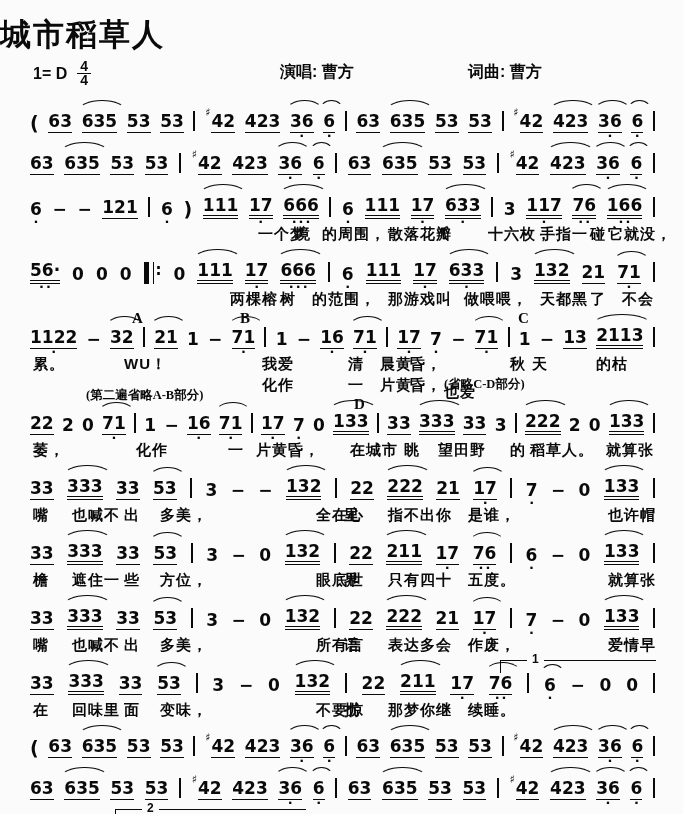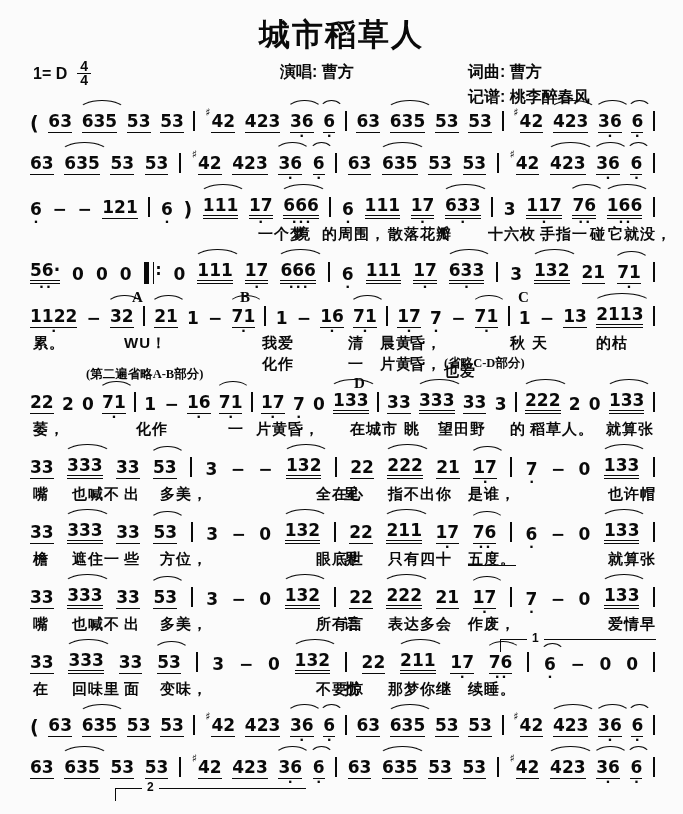--- a/index.html
+++ b/index.html
@@ -8,21 +8,21 @@
     width:683px;height:814px;
     background:#fbfbfb;
     color:#0a0a0a;
     font-family:"Liberation Sans","DejaVu Sans",sans-serif;
     overflow:hidden;
     margin:0 auto;
   }
   
   .title{
     position:absolute;top:14px;left:0;right:0;
-    text-align:center;font-size:31px;font-weight:bold;letter-spacing:2px;
+    font-size:31px;font-weight:bold;letter-spacing:2px;
   }
   .keysig{position:absolute;top:60px;left:33px;font-size:16px;font-weight:bold;display:flex;align-items:center;gap:10px;}
   .ts{display:inline-flex;flex-direction:column;align-items:center;font-size:14px;line-height:13px;font-weight:bold;}
   .ts .num{border-bottom:1.5px solid #0a0a0a;padding:0 3px;}
   .credit{position:absolute;font-size:16px;font-weight:bold;white-space:nowrap;}
   .credit.performer{top:62px;left:280px;}
   .credit.composer{top:62px;left:468px;}
   .credit.transcriber{top:87px;left:468px;}
   
   #systems{position:absolute;top:99px;left:0;right:0;}
@@ -68,21 +68,20 @@
   <div class="keysig">
     <span>1= D</span>
     <span class="ts">
       <span class="num">4</span>
       <span class="den">4</span>
     </span>
   </div>
 
   <div class="credit performer">演唱: 曹方</div>
   <div class="credit composer">词曲: 曹方</div>
-  <div class="credit transcriber">记谱: 桃李醉春风</div>
 
   <div id="systems">
       <div class="system">
         <div class="notation">
           <span class="tok sym"><span class="t">(</span></span>
           <span class="tok n u1"><span class="t">63</span></span>
           <span class="tok n u1 arc"><span class="t">635</span></span>
           <span class="tok n u1"><span class="t">53</span></span>
           <span class="tok n u1"><span class="t">53</span></span>
           <span class="tok b"></span>
@@ -178,20 +177,31 @@
           <span class="tok n"><span class="t">6</span><span class="dots">·</span></span>
           <span class="tok n u2"><span class="t">111</span></span>
           <span class="tok n u2"><span class="t">17</span><span class="dots">·</span></span>
           <span class="tok n u2 arc"><span class="t">633</span><span class="dots">·</span></span>
           <span class="tok b"></span>
           <span class="tok n"><span class="t">3</span></span>
           <span class="tok n u2 arc"><span class="t">132</span></span>
           <span class="tok n u1"><span class="t">21</span></span>
           <span class="tok n u1 arc"><span class="t">71</span><span class="dots">·</span></span>
           <span class="tok b"></span>
+        </div>
+        <div class="lyrics">
+          <span class="lyric" style="left: 230px;">两棵榕</span>
+          <span class="lyric" style="left: 280px;">树</span>
+          <span class="lyric" style="left: 312px;">的范围，</span>
+          <span class="lyric" style="left: 388px;">那游戏</span>
+          <span class="lyric" style="left: 436px;">叫</span>
+          <span class="lyric" style="left: 464px;">做喂喂，</span>
+          <span class="lyric" style="left: 540px;">天都黑</span>
+          <span class="lyric" style="left: 590px;">了</span>
+          <span class="lyric" style="left: 622px;">不会</span>
         </div>
       </div>
       <div class="system">
         <div class="notation">
           <span class="tok n u1"><span class="t">1122</span><span class="dots">·</span></span>
           <span class="tok n"><span class="t">−</span></span>
           <span class="tok n u1 arc"><span class="t">32</span></span>
           <span class="tok b"></span>
           <span class="tok n u1 arc"><span class="t">21</span></span>
           <span class="tok n"><span class="t">1</span></span>
@@ -342,21 +352,21 @@
         </div>
         <div class="lyrics">
           <span class="lyric" style="left: 33px;">檐</span>
           <span class="lyric" style="left: 72px;">遮住一</span>
           <span class="lyric" style="left: 124px;">些</span>
           <span class="lyric" style="left: 160px;">方位，</span>
           <span class="lyric" style="left: 316px;">眼底世</span>
           <span class="lyric" style="left: 344px;">界</span>
           <span class="lyric" style="left: 388px; font-family: Liberation Mono, monospace;">只有四</span>
           <span class="lyric" style="left: 436px;">十</span>
-          <span class="lyric" style="left: 468px; text-decoration: underline;">五度。</span>
+          <span class="lyric" style="left: 468px;">五度。</span>
           <span class="lyric" style="left: 608px;">就算张</span>
         </div>
       </div>
       <div class="system">
         <div class="notation">
           <span class="tok n u1"><span class="t">33</span></span>
           <span class="tok n u2 arc"><span class="t">333</span></span>
           <span class="tok n u1"><span class="t">33</span></span>
           <span class="tok n u1 arc"><span class="t">53</span></span>
           <span class="tok b"></span>

